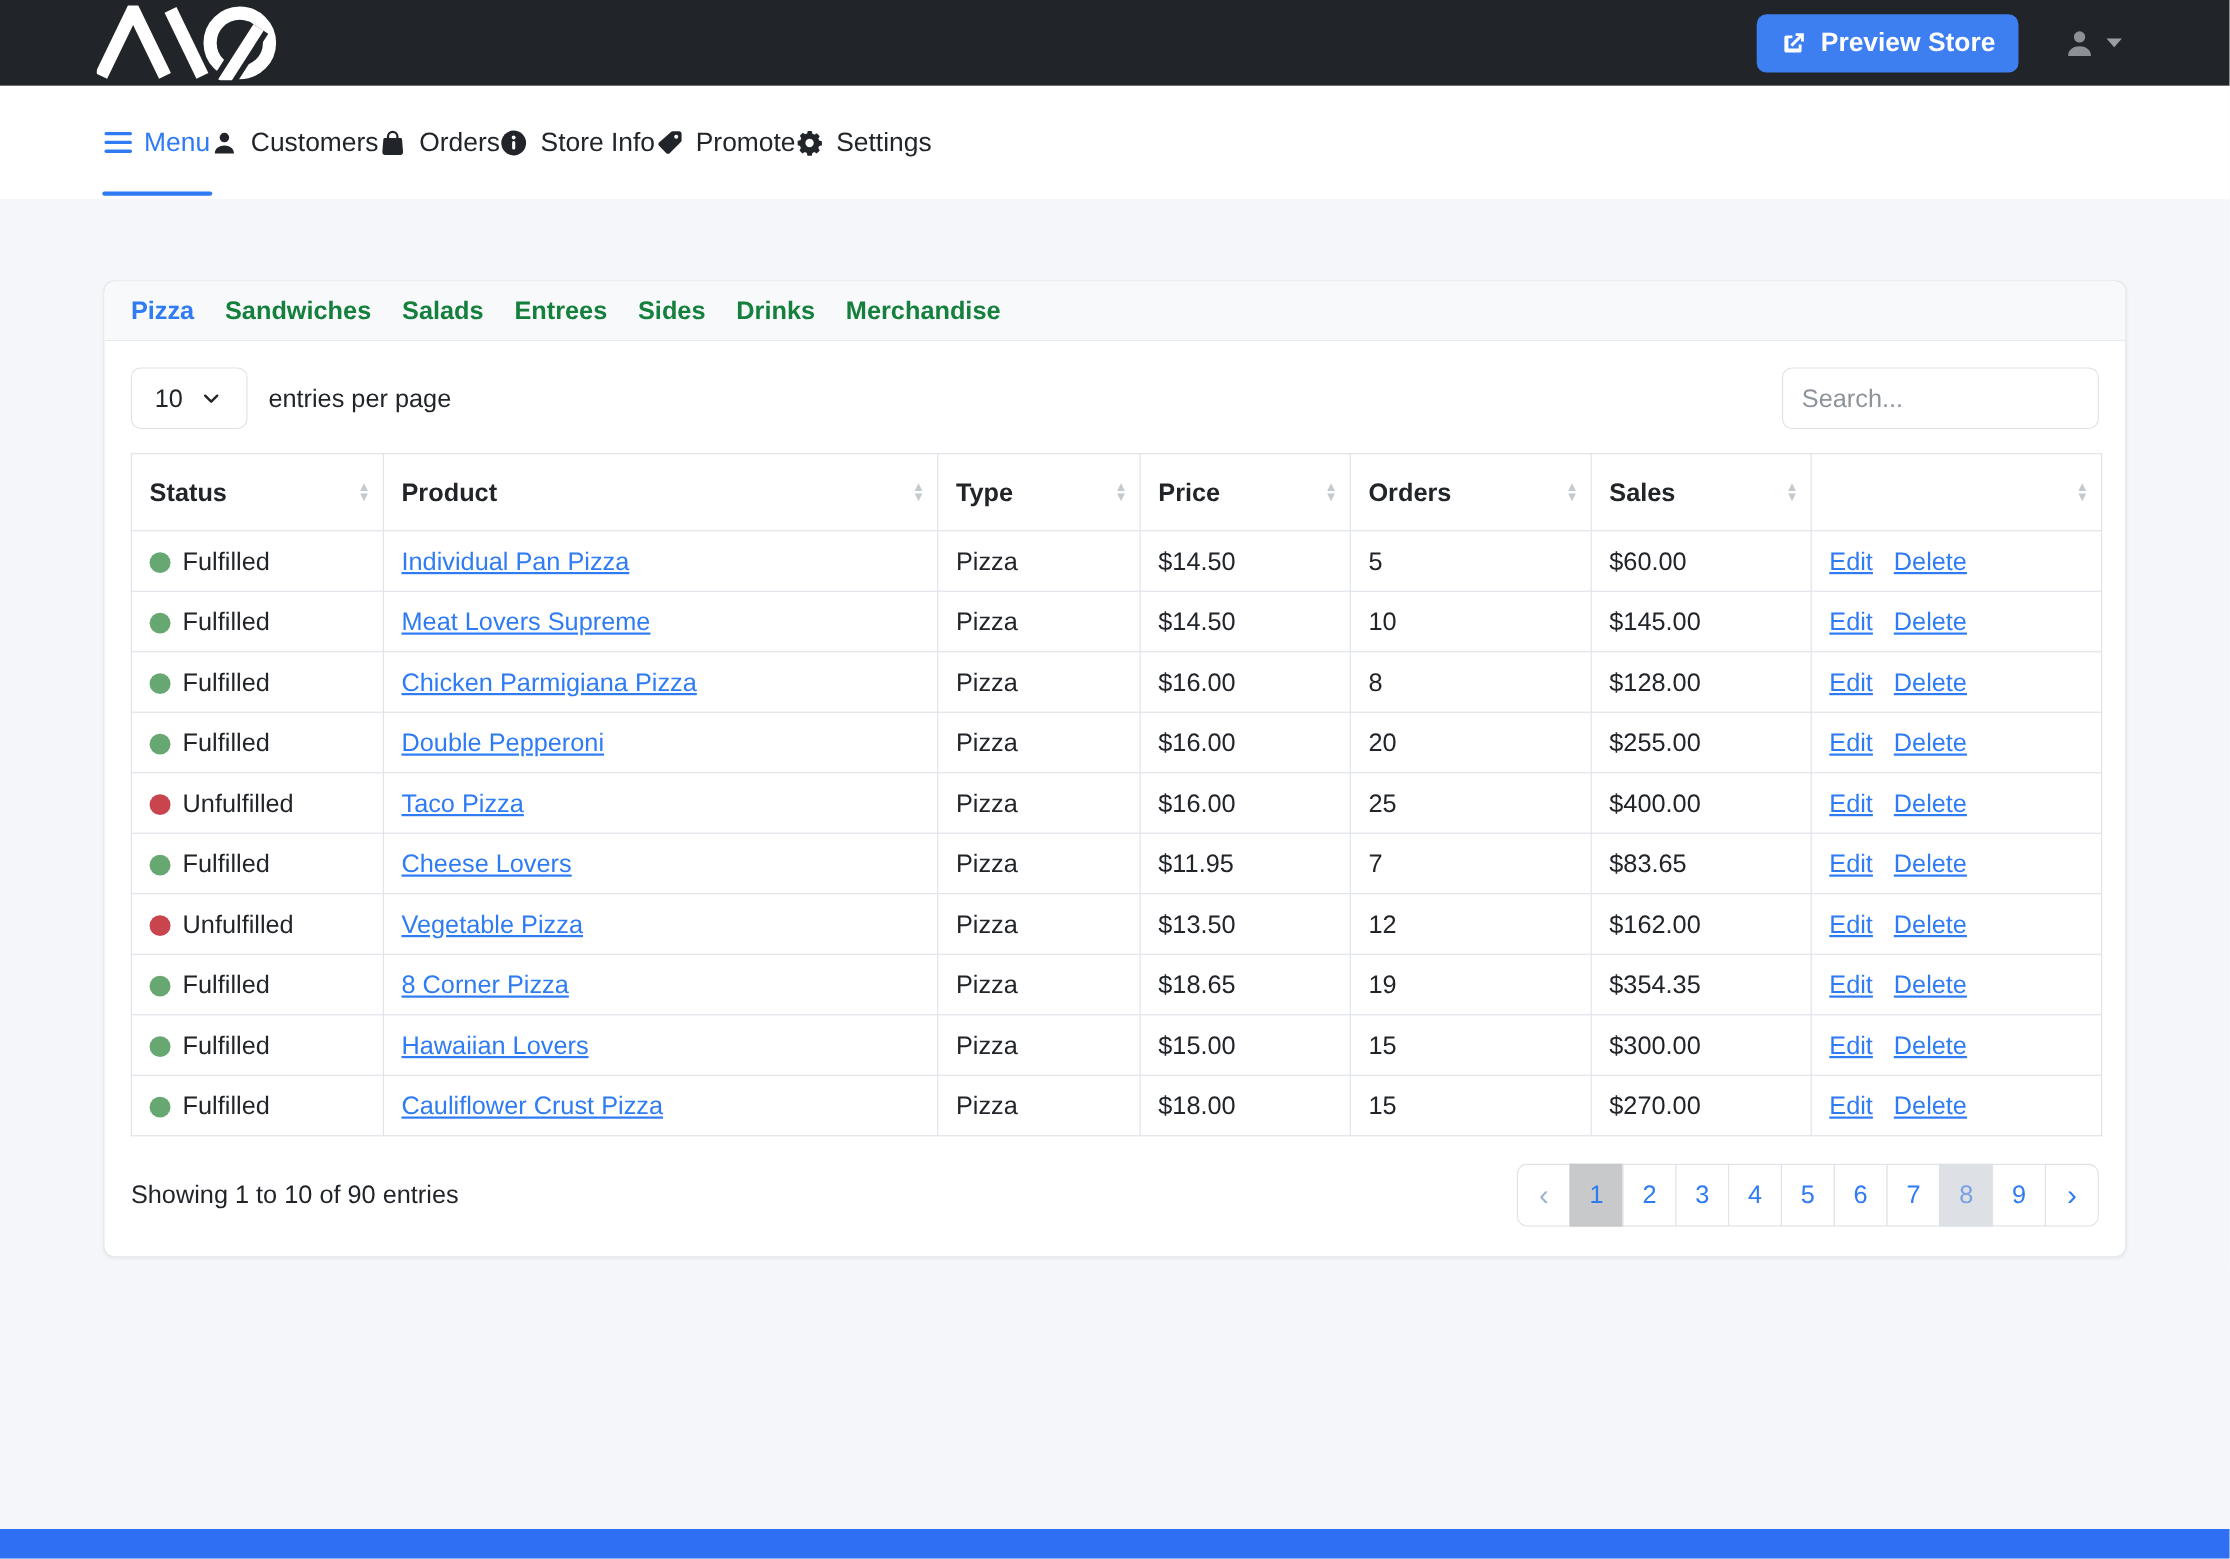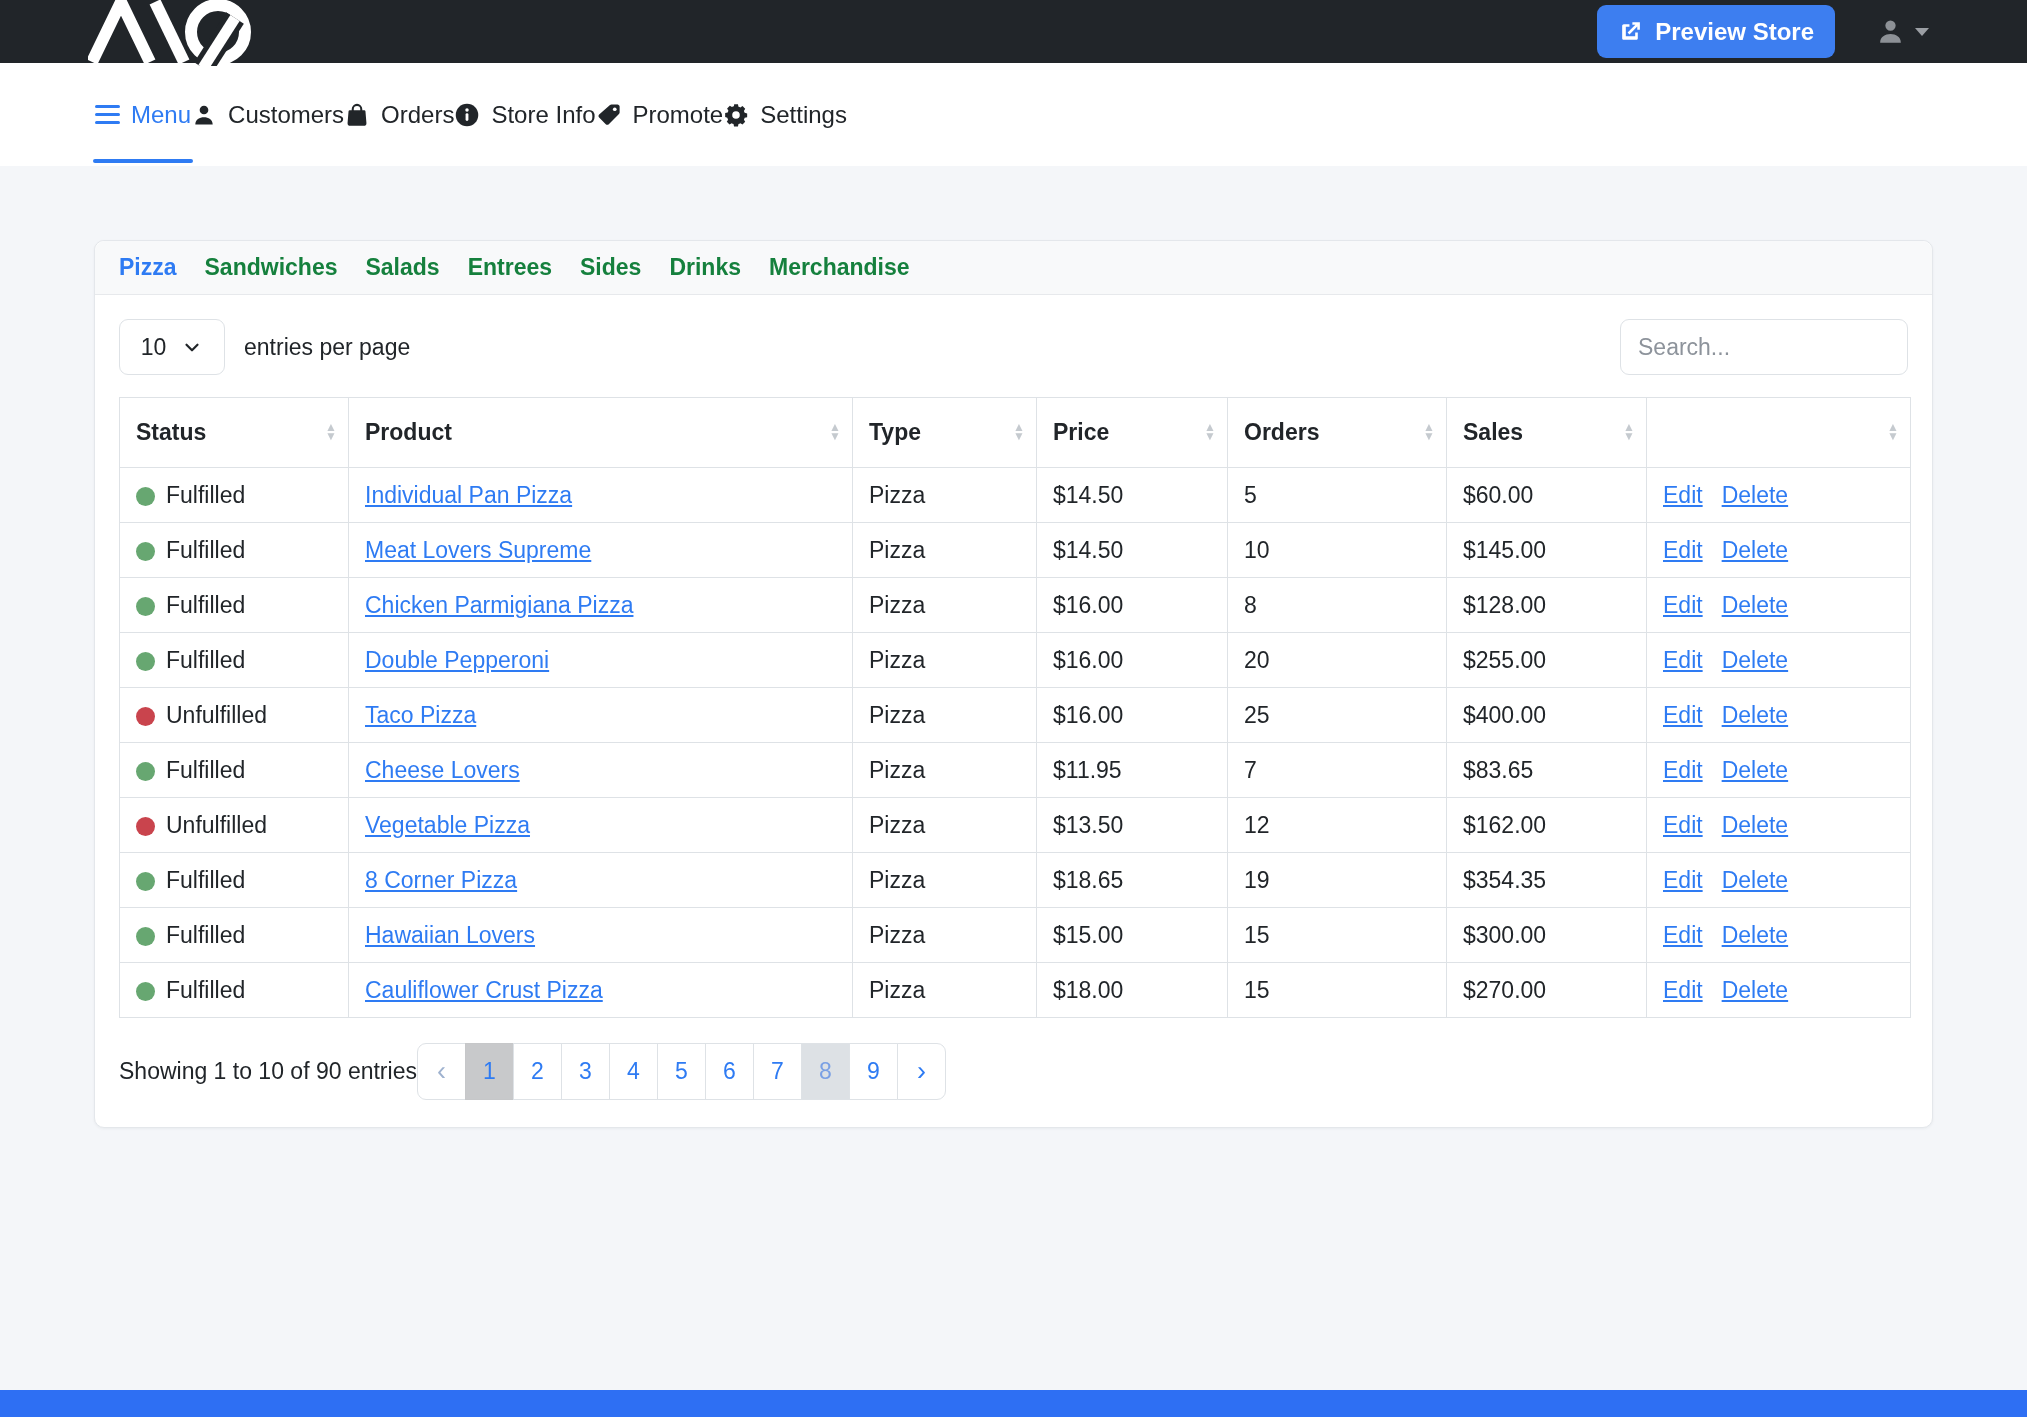--- a/index.html
+++ b/index.html
@@ -6,21 +6,21 @@
     --accent:#2e7bf3; --button-blue:#3d7ef0; --green:#67a771; --red:#c9444d;
     --bottom-blue:#2e6ff3; --active-bg:#c8c9cb; --hl-bg:#dde1e5;
   }
   *{box-sizing:border-box;}
   html,body{margin:0;padding:0;}
   body{
     width:2027px;height:1417px;position:relative;overflow:hidden;
     font-family:"Liberation Sans", sans-serif;background:#f4f6f9;color:#212529;
   }
   
-  .topbar{height:63px;background:#212529;display:flex;align-items:center;padding:0 98px 0 88px;}
+  .topbar{height:78px;background:#212529;display:flex;align-items:center;padding:0 98px 0 88px;}
   .brand{display:flex;align-items:center;cursor:pointer;}
   .topbar-right{margin-left:auto;display:flex;align-items:center;gap:40px;}
   .btn-preview{display:flex;align-items:center;gap:12px;background:var(--button-blue);color:#fff;
     border:none;border-radius:9px;height:53px;padding:0 21px;font-size:24px;font-weight:600;
     font-family:inherit;cursor:pointer;}
   .btn-preview svg{display:block;}
   .user-menu{display:flex;align-items:center;gap:9px;cursor:pointer;}
   .user-menu svg{fill:#8d9196;display:block;}
   .caret-down{width:0;height:0;border-left:7px solid transparent;border-right:7px solid transparent;
     border-top:8px solid #9b9fa4;}
@@ -56,21 +56,21 @@
   th{height:70px;font-weight:700;position:relative;}
   td{height:55px;}
   .sort{position:absolute;right:11px;top:50%;transform:translateY(-50%);display:flex;flex-direction:column;
     align-items:center;font-size:12px;line-height:.8;color:#c5cacf;letter-spacing:0;}
   .dot{display:inline-block;width:19px;height:19px;border-radius:50%;margin-right:11px;vertical-align:-3px;}
   .dot.fulfilled{background:var(--green);}
   .dot.unfulfilled{background:var(--red);}
   a.link{color:var(--accent);text-decoration:underline;cursor:pointer;}
   td.actions a.link{margin-right:19px;}
   
-  .table-footer{display:flex;align-items:center;margin-top:25px;}
+  .table-footer{display:flex;align-items:center;justify-content:space-between;margin-top:25px;}
   .showing{font-size:23px;}
   .pagination{display:flex;}
   .page{min-width:49px;height:57px;border:1px solid #dee2e6;margin-left:-1px;display:flex;align-items:center;
     justify-content:center;font-size:23px;color:var(--accent);background:#fff;cursor:pointer;padding:0 6px;}
   .page:first-child{border-radius:9px 0 0 9px;margin-left:0;}
   .page:last-child{border-radius:0 9px 9px 0;}
   .page.prev{color:#9fb2cf;font-size:27px;}
   .page.next{font-size:27px;}
   .page.active{background:var(--active-bg);border-color:#c6c7c9;}
   .page.hl{background:var(--hl-bg);color:#7aa0e4;}

